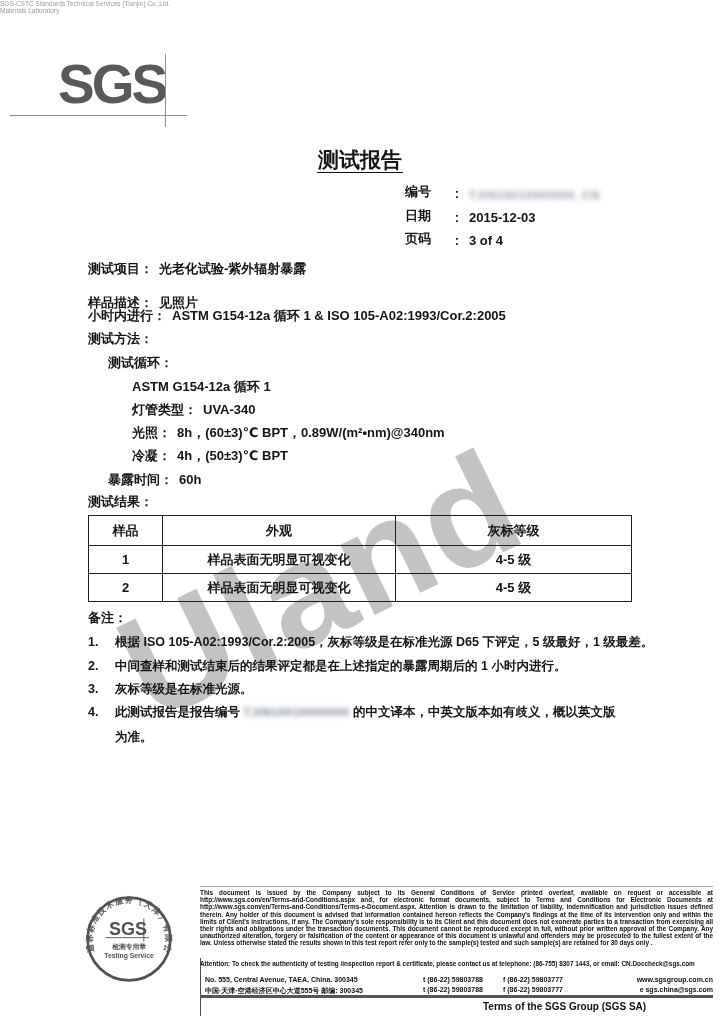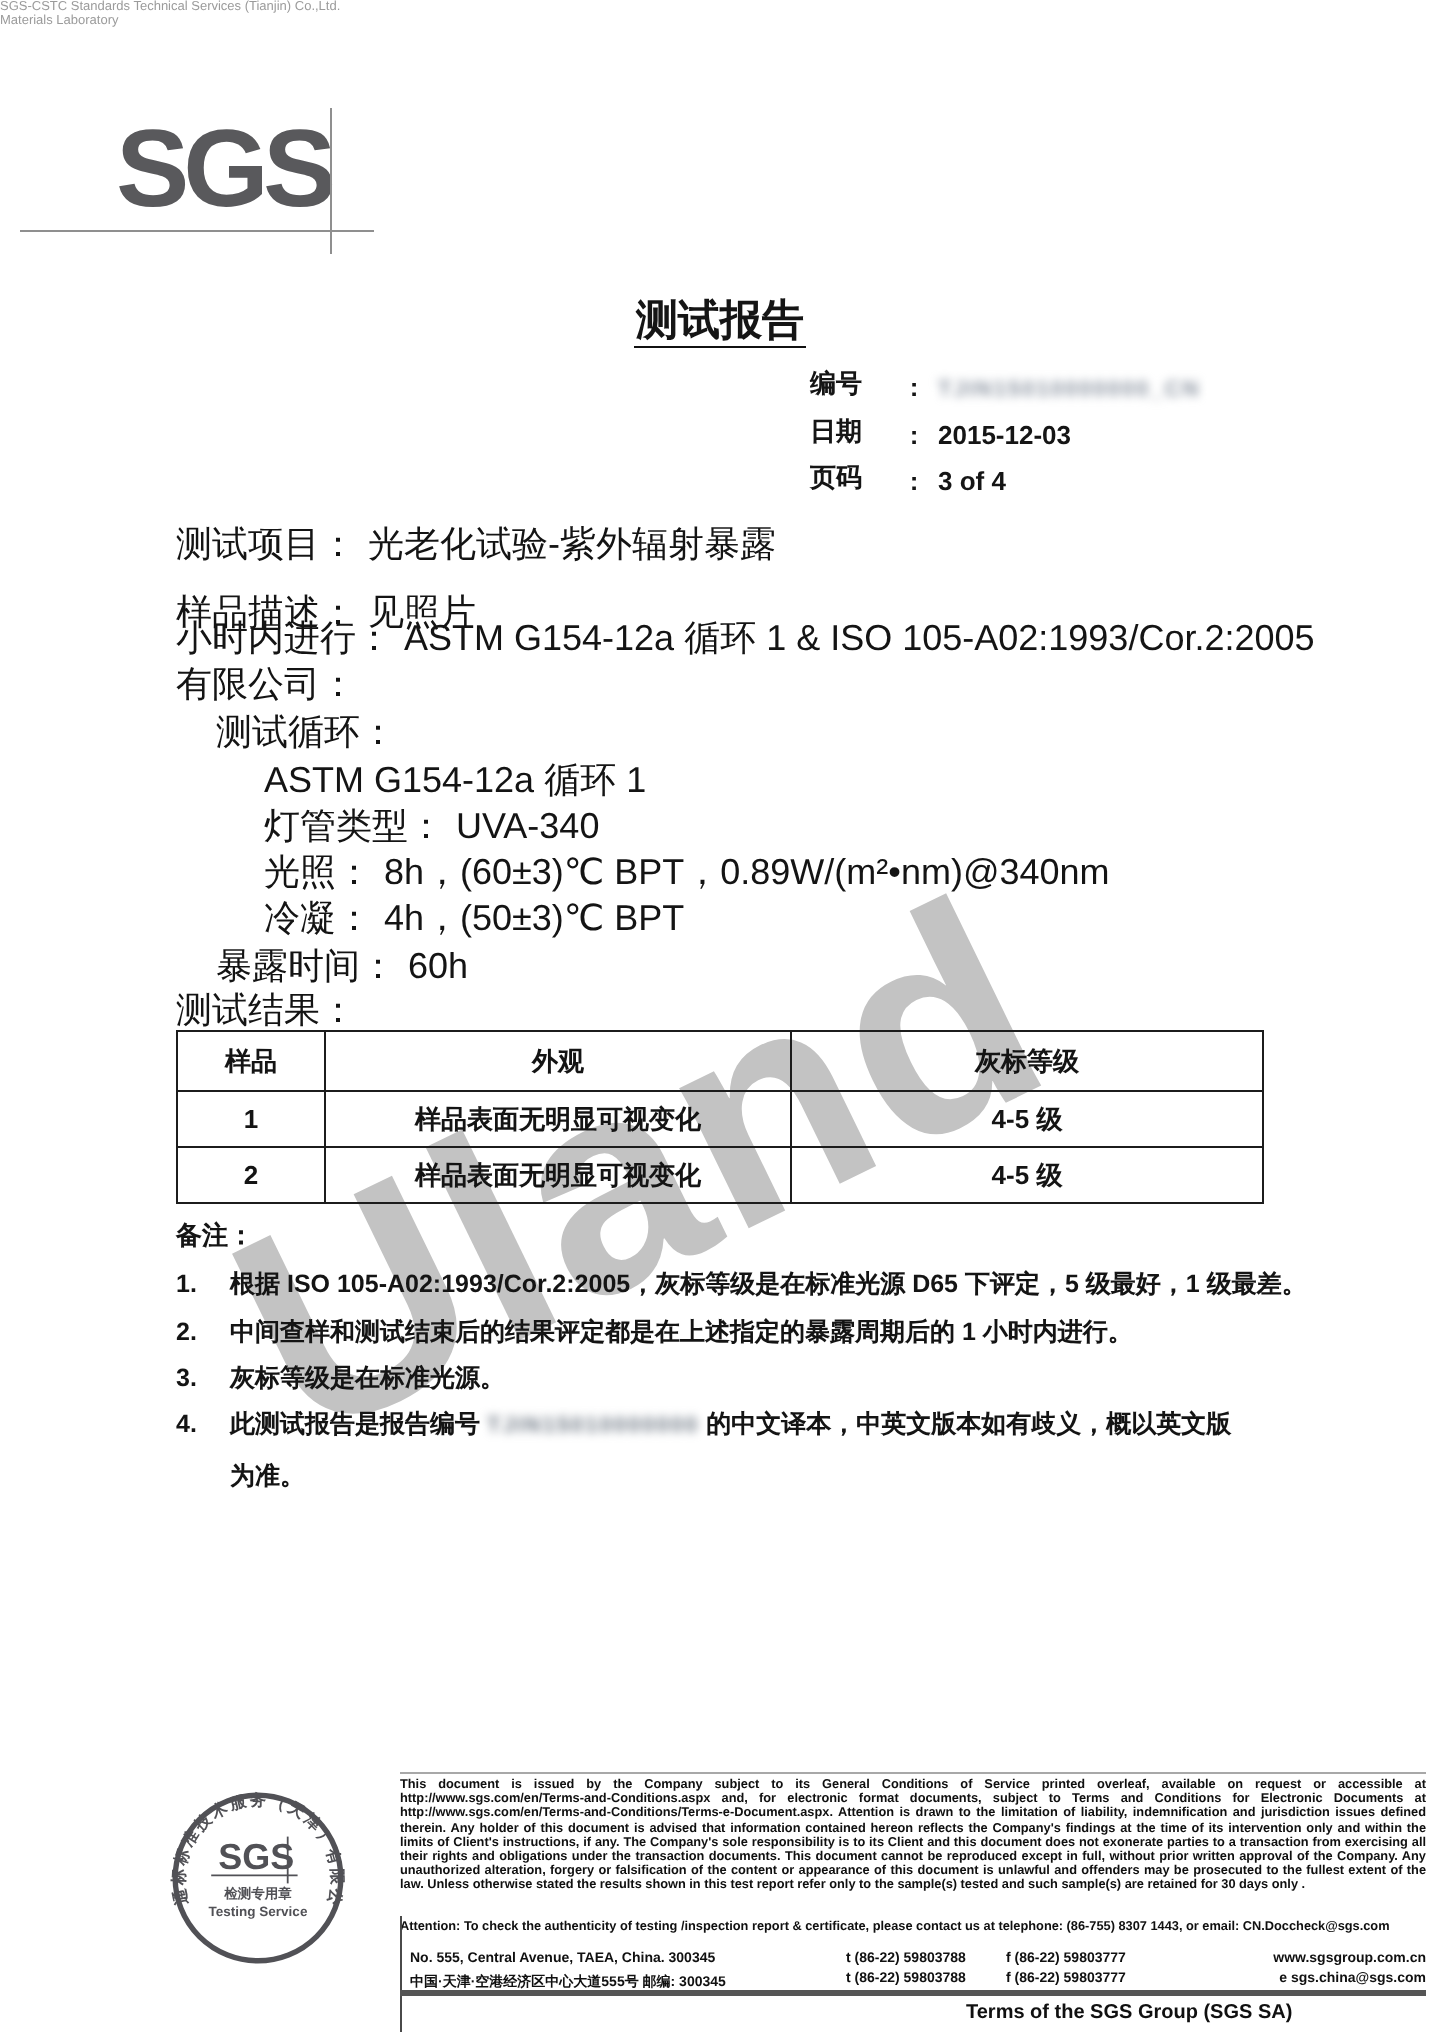--- a/index.html
+++ b/index.html
@@ -24,21 +24,21 @@
   .title{left:0;top:146px;width:720px;text-align:center;font-size:21px;font-weight:700;}
   .title span{border-bottom:1.5px solid #111;padding:0 1px 1px 1px;}
   .meta{left:405px;top:178px;}
   .meta-row{display:flex;height:23.3px;align-items:flex-end;font-size:13px;font-weight:700;}
   .meta-label{width:40px;}
   .meta-colon{width:24px;text-align:center;}
   .redacted{filter:blur(2.5px);color:#8a93a0;font-size:11px;letter-spacing:1px;}
   .redacted-inline{filter:blur(2.5px);color:#707a86;font-size:11px;letter-spacing:1px;}
 
   
-  .line{position:absolute;z-index:1;font-size:18px;font-weight:400;color:#141414;white-space:nowrap;}
+  .line{position:absolute;z-index:1;font-size:13px;font-weight:700;color:#141414;white-space:nowrap;}
   .lbl{margin-right:6px;}
 
   
   .results-wrap{left:88px;top:515px;}
   table.results{border-collapse:collapse;table-layout:fixed;}
   table.results th,table.results td{border:1.3px solid #1c1c1c;text-align:center;
       font-size:13px;font-weight:700;color:#141414;background:transparent;padding:0;}
   table.results th{height:29px;}
   table.results td{height:27px;}
 
@@ -105,21 +105,21 @@
   <div class="line" style="left:88px;top:260px">
     <span class="lbl">测试项目：</span><span>光老化试验-紫外辐射暴露</span>
   </div>
   <div class="line" style="left:88px;top:294px">
     <span class="lbl">样品描述：</span><span>见照片</span>
   </div>
   <div class="line" style="left:88px;top:307px">
     <span class="lbl">小时内进行：</span><span>ASTM G154-12a 循环 1 &amp; ISO 105-A02:1993/Cor.2:2005</span>
   </div>
   <div class="line" style="left:88px;top:330px">
-    <span>有限公司：</span>
+    <span>测试方法：</span>
   </div>
   <div class="line" style="left:108px;top:354px">
     <span>测试循环：</span>
   </div>
   <div class="line" style="left:132px;top:378px">
     <span>ASTM G154-12a 循环 1</span>
   </div>
   <div class="line" style="left:132px;top:401px">
     <span class="lbl">灯管类型：</span><span>UVA-340</span>
   </div>

